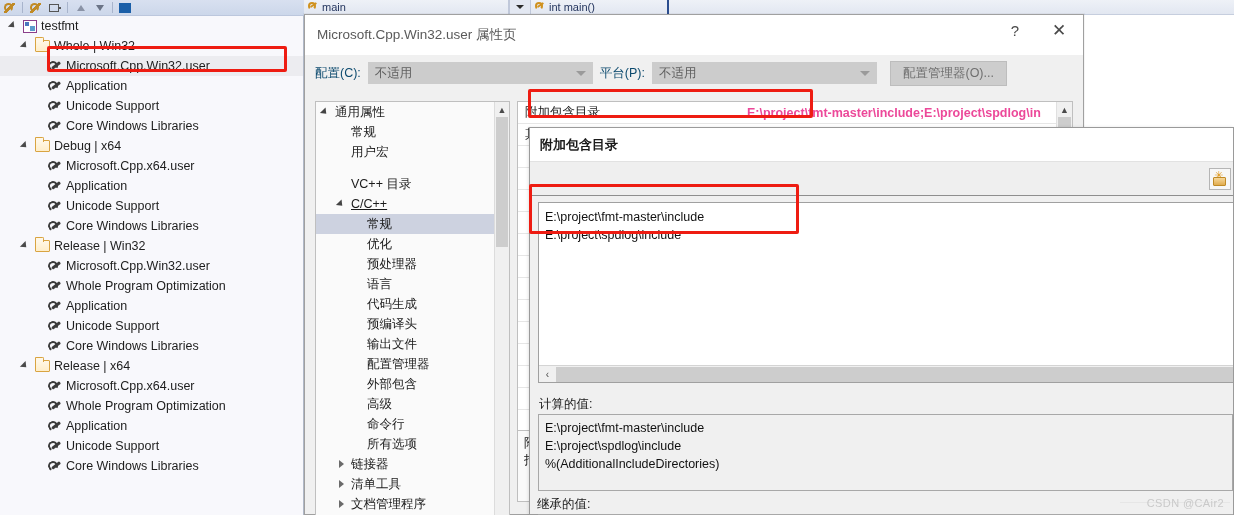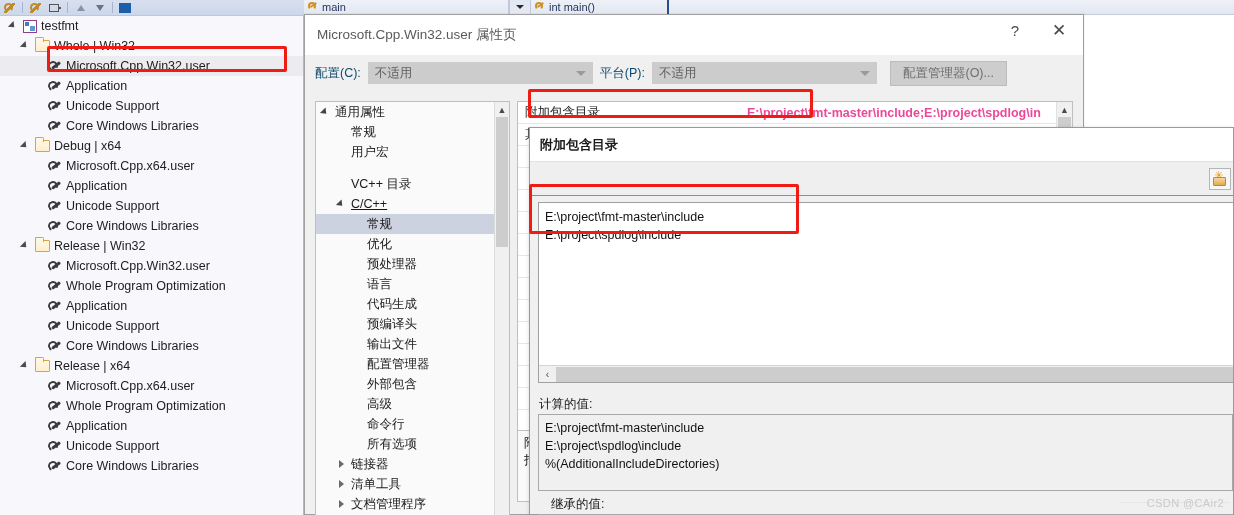--- a/index.html
+++ b/index.html
@@ -574,21 +574,21 @@
 
     <span class="sub-lbl" style="left:9px; top:268px;">计算的值:</span>
     <div class="sub-box" style="left:8px; top:286px; right:0; height:77px;">
       <div id="eval-lines">
           <div>E:\project\fmt-master\include</div>
           <div>E:\project\spdlog\include</div>
           <div>%(AdditionalIncludeDirectories)</div>
         </div>
     </div>
 
-    <span class="sub-lbl" style="left:21px; top:368px;">继承的值:</span>
+    <span class="sub-lbl" style="left:7px; top:368px;">继承的值:</span>
     <div class="sub-box" style="left:8px; top:386px; right:0; height:30px;"></div>
   </div>
 
   <div class="redbox" style="left:47px;  top:46px;  width:240px; height:26px;"></div>
   <div class="redbox" style="left:528px; top:89px;  width:285px; height:29px;"></div>
   <div class="redbox" style="left:529px; top:184px; width:270px; height:50px;"></div>
 
   <div class="wm-line"></div>
   <div class="wm">CSDN @CAir2</div>
 

